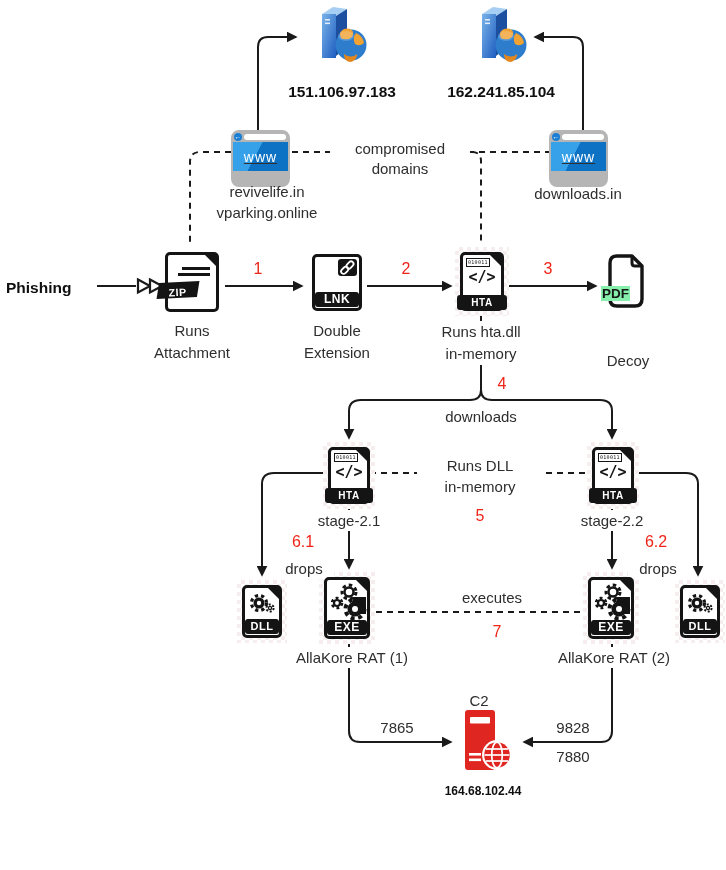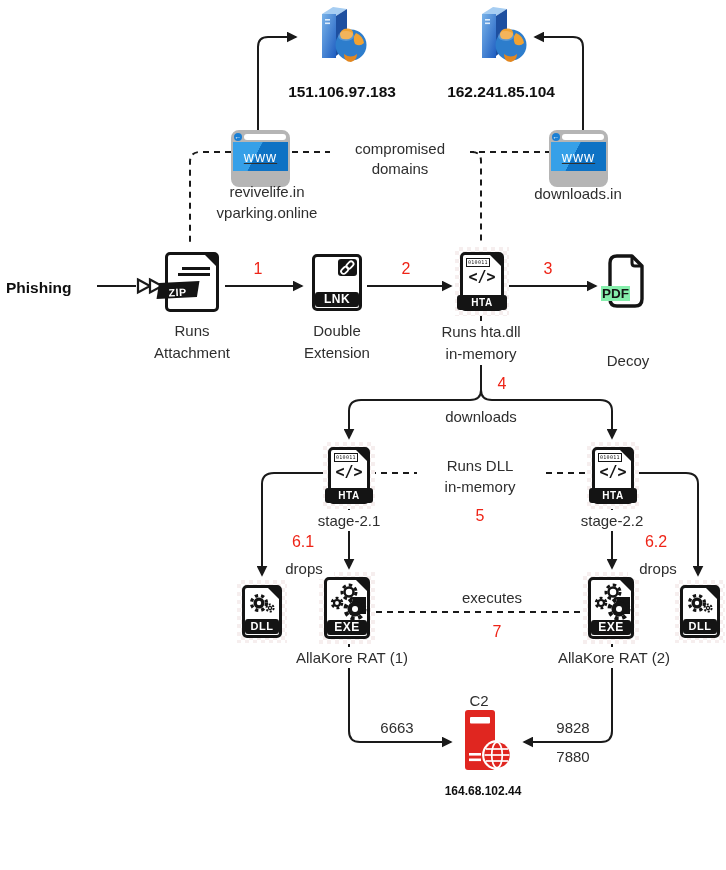--- a/index.html
+++ b/index.html
@@ -314,21 +314,21 @@
     <circle cx="37" cy="48" r="15" fill="#fff"></circle>
     <circle cx="37" cy="48" r="12.8" fill="#e02620"></circle>
     <g stroke="#fff" stroke-width="1.7" fill="none">
       <ellipse cx="37" cy="48" rx="5.3" ry="12.8"></ellipse>
       <line x1="24.5" y1="48" x2="49.5" y2="48"></line>
       <line x1="26" y1="42" x2="48" y2="42"></line>
       <line x1="26" y1="54" x2="48" y2="54"></line>
     </g>
   </svg>
 
-  <div class="lbl" style="left:357px;top:717px;width:80px;">6663</div>
+  <div class="lbl" style="left:357px;top:717px;width:80px;">7865</div>
   <div class="lbl" style="left:533px;top:717px;width:80px;">9828</div>
   <div class="lbl" style="left:533px;top:746px;width:80px;">7880</div>
 
   <div class="lbl bold" style="left:391px;top:781px;width:184px;font-size:12px;line-height:21px;">
     <div>164.68.102.44</div>
   </div>
 
 
 </div>
 

